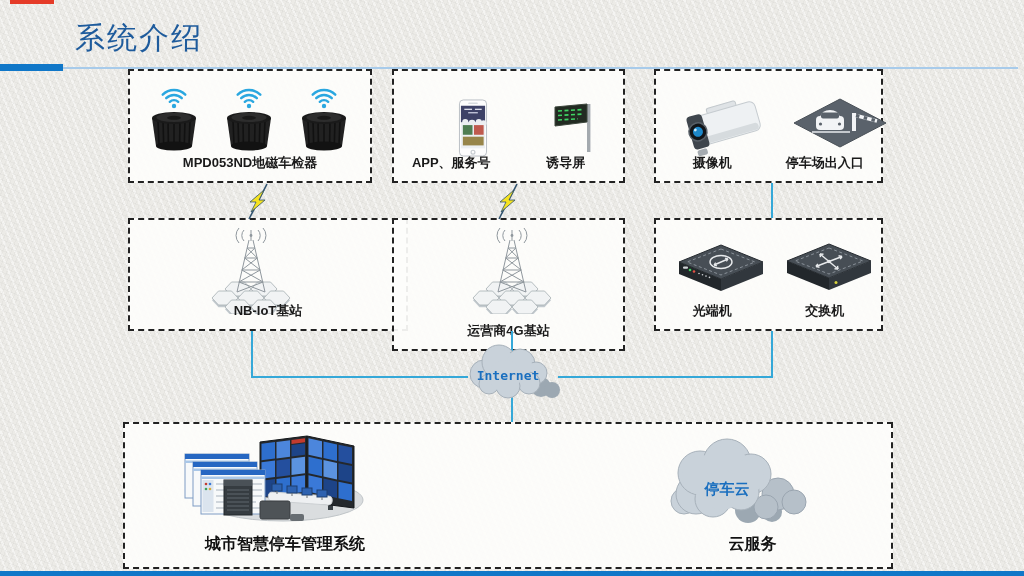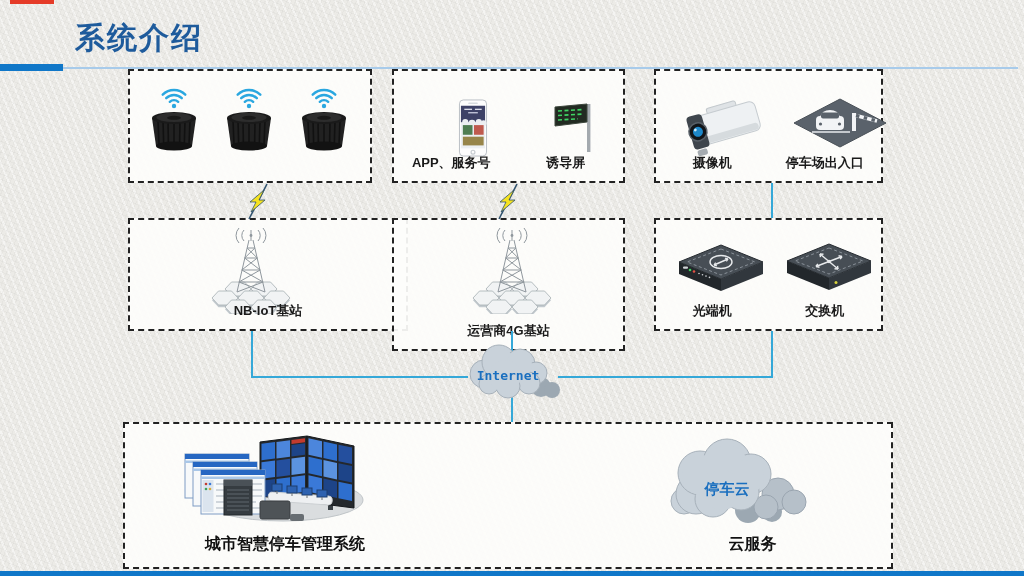--- a/index.html
+++ b/index.html
@@ -5,21 +5,21 @@
   html,body{margin:0;padding:0;}
   body{font-family:"Liberation Sans",sans-serif;background:#d8d8d6;}
   .slide{position:relative;width:1024px;height:576px;overflow:hidden;
     background-color:#ecebe7;
     background-image:
       repeating-linear-gradient(23deg, rgba(150,150,148,.07) 0 1px, transparent 1px 5px),
       repeating-linear-gradient(113deg, rgba(120,120,118,.05) 0 1px, transparent 1px 4px),
       repeating-linear-gradient(67deg, rgba(255,255,255,.45) 0 2px, transparent 2px 7px);}
   .top-dash{position:absolute;left:10px;top:0;width:44px;height:4px;background:#e53b28;}
   .bottom-bar{position:absolute;left:0;bottom:0;width:100%;height:5px;background:#1077c8;}
-  .page-title{position:absolute;left:75px;top:18px;font-size:30px;font-weight:bold;
+  .page-title{position:absolute;left:75px;top:18px;font-size:30px;font-weight:normal;
     color:#1e5b9c;letter-spacing:2px;margin:0;}
   .title-rule{position:absolute;left:63px;top:67px;width:955px;height:2px;background:#a8cbea;}
   .title-rule-accent{position:absolute;left:0;top:64px;width:63px;height:7px;background:#1077c8;}
   .dbox{position:absolute;border:2px dashed #222;background:rgba(253,253,251,.93);box-sizing:border-box;z-index:1;}
   .icon{position:absolute;}
   .lbl{position:absolute;left:0;right:0;bottom:9px;text-align:center;font-size:13px;
     font-weight:600;color:#1a1a1a;white-space:nowrap;}
   .lblrow{position:absolute;left:0;right:0;bottom:9px;display:flex;}
   .lblrow span{flex:1;text-align:center;font-size:13px;font-weight:600;color:#1a1a1a;white-space:nowrap;}
   .biglbl{position:absolute;text-align:center;font-size:16px;font-weight:700;color:#111;white-space:nowrap;}
@@ -95,20 +95,21 @@
           <line x1="30" y1="36" x2="30" y2="61"></line>
           <line x1="36" y1="36" x2="35.6" y2="61"></line>
           <line x1="41" y1="36" x2="40.3" y2="61"></line>
           <line x1="46" y1="36" x2="45" y2="61"></line>
       </g>
       <ellipse cx="30" cy="62" rx="18" ry="4.5" fill="#121212"></ellipse>
       <ellipse cx="30" cy="34" rx="22" ry="6" fill="#1a1a1a"></ellipse>
       <ellipse cx="30" cy="33.4" rx="17.5" ry="4.6" fill="#2d2d2d"></ellipse>
       <ellipse cx="30" cy="33.8" rx="7" ry="2" fill="#191919"></ellipse>
     </svg>
+    <div class="lbl">MPD053ND地磁车检器</div>
   </div>
 
   <div class="dbox" style="left:654px;top:69px;width:229px;height:114px;">
     <svg class="icon" style="left:29px;top:23px;" width="88" height="62" viewBox="0 0 88 62">
       <g transform="rotate(-16 44 30)">
         <rect x="26" y="9" width="30" height="6" rx="2" fill="#dfe3e6" stroke="#c3c9cd"></rect>
         <rect x="14" y="14" width="60" height="30" rx="6" fill="#eef1f3" stroke="#c6ccd0"></rect>
         <rect x="16" y="36" width="56" height="7" rx="3.5" fill="#d6dbde"></rect>
         <rect x="4" y="12" width="16" height="34" rx="4" fill="#3f464d"></rect>
         <circle cx="12" cy="29" r="9" fill="#121519" stroke="#596169" stroke-width="1.5"></circle>

